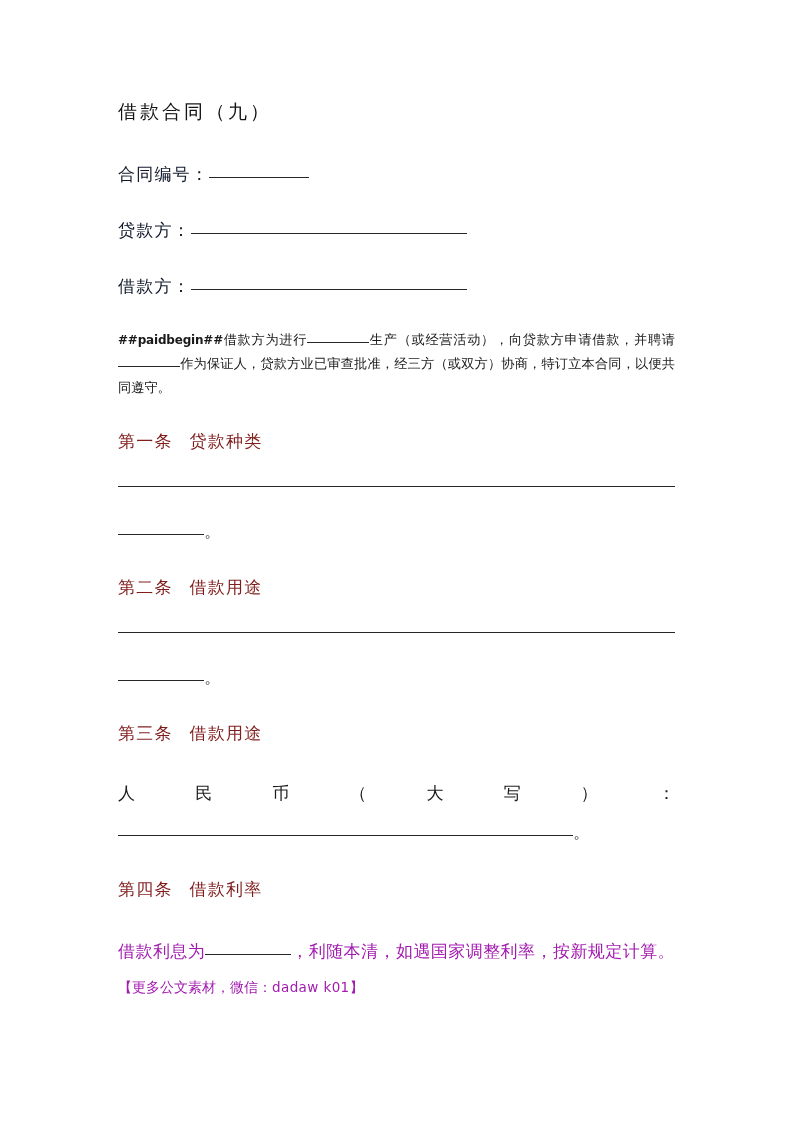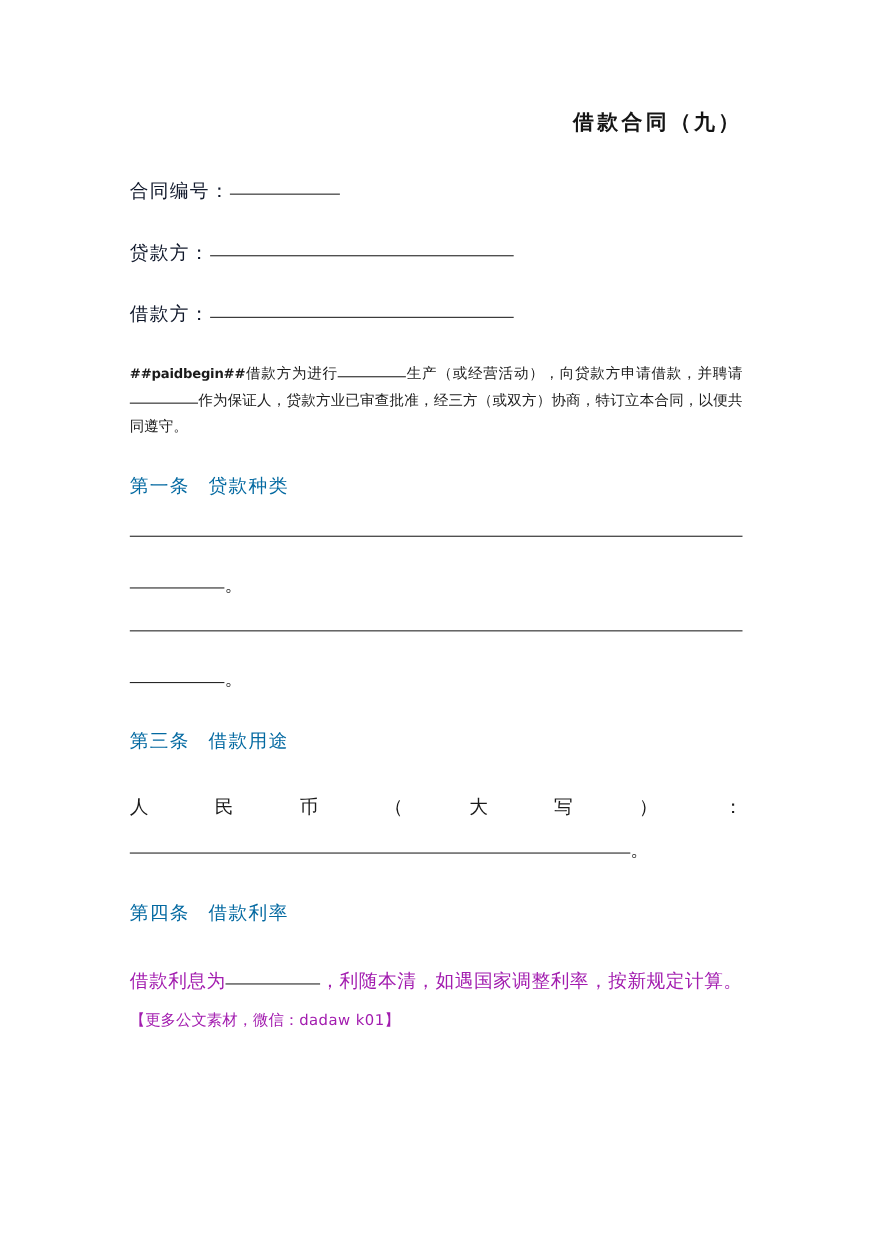--- a/index.html
+++ b/index.html
@@ -19,25 +19,25 @@
   }
   .content {
     position: absolute;
     left: 118px;
     top: 96px;
     width: 557px;
   }
 
   
   .doc-title {
-    text-align: right;
+    text-align: left;
     font-size: 19px;
     line-height: 30px;
     letter-spacing: 3px;
-    font-weight: 700;
+    font-weight: 400;
     margin: 0 0 34px 0;
     color: #141414;
   }
 
   
   .field-row {
     font-size: 17px;
     line-height: 29px;
     letter-spacing: 1.2px;
     margin: 0 0 27px 0;
@@ -76,21 +76,21 @@
     height: 11px;
     vertical-align: 1px;
   }
 
   
   .article-heading {
     font-size: 17px;
     line-height: 30px;
     letter-spacing: 1.2px;
     margin: 0 0 30px 0;
-    color: #0369a1;
+    color: #7f1d1d;
   }
   .heading-gap { display: inline-block; width: 17px; }
 
   
   .rule-full {
     border-bottom: 1.6px solid #262626;
     width: 100%;
     height: 0;
     margin: 0 0 31px 0;
   }
@@ -183,20 +183,23 @@
     </div>
 
     <p class="intro-para"><span class="tag-marker">##paidbegin##</span><span>借款方为进行</span><span class="inline-blank"></span><span>生产（或经营活动），向贷款方申请借款，并聘请</span><span class="inline-blank"></span><span>作为保证人，贷款方业已审查批准，经三方（或双方）协商，特订立本合同，以便共同遵守。</span></p>
 
     <div class="article-heading">
       <span>第一条</span><span class="heading-gap"></span><span>贷款种类</span>
     </div>
     <div class="rule-full"></div>
     <div class="rule-tail-row"><span class="rule-tail"></span><span class="period">。</span></div>
 
+    <div class="article-heading">
+      <span>第二条</span><span class="heading-gap"></span><span>借款用途</span>
+    </div>
     <div class="rule-full"></div>
     <div class="rule-tail-row"><span class="rule-tail"></span><span class="period">。</span></div>
 
     <div class="article-heading">
       <span>第三条</span><span class="heading-gap"></span><span>借款用途</span>
     </div>
     <div class="spread-line">
       <span>人</span>
       <span>民</span>
       <span>币</span>

